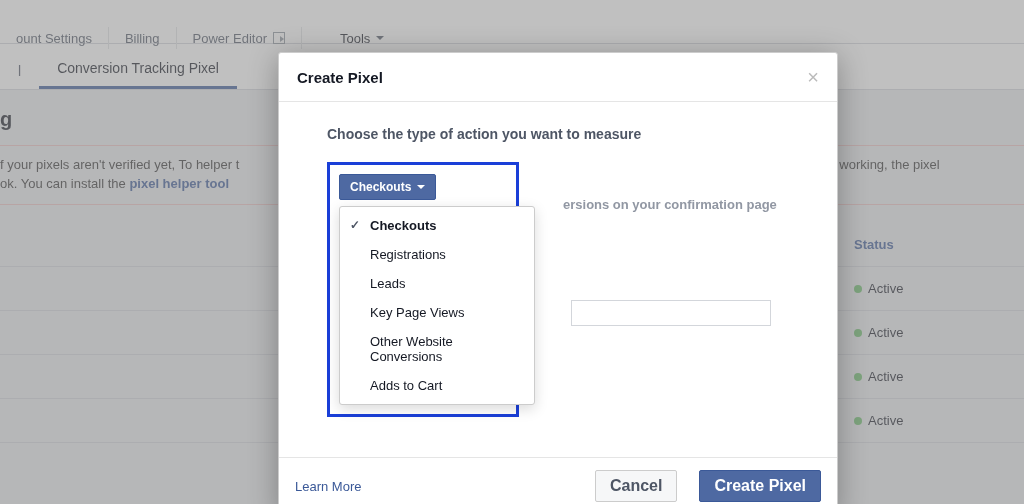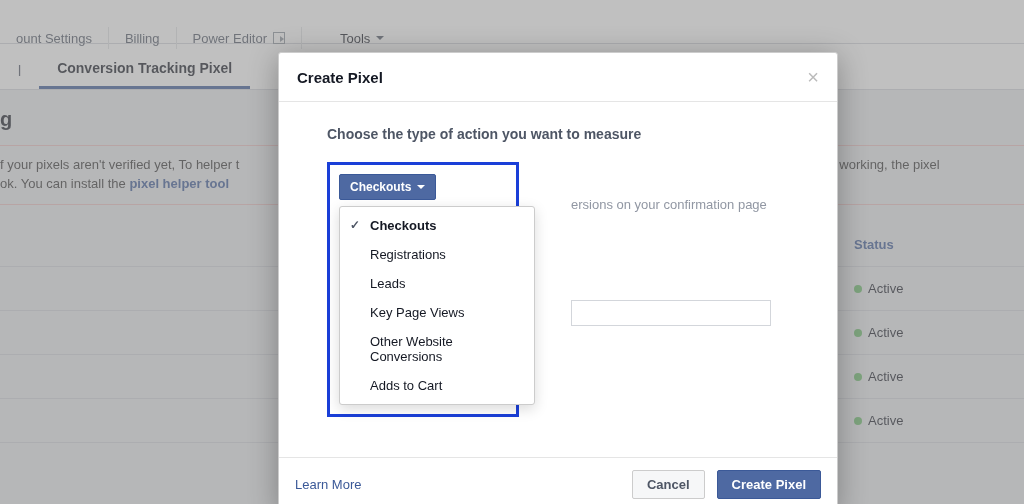--- a/index.html
+++ b/index.html
@@ -75,21 +75,21 @@
     padding-left: 0;
   }
   .subnav .tab {
     padding: 13px 18px 10px;
     font-size: 14px;
     color: #4e5665;
     cursor: pointer;
   }
   .subnav .tab.active {
     color: #141823;
-    font-weight: bold;
+    font-weight: normal;
     border-bottom: 3px solid #3b5998;
   }
   .page {
     padding: 18px 0 0 0;
   }
   .page h2 {
     font-size: 20px;
     font-weight: bold;
     padding-left: 0;
     margin-bottom: 14px;
@@ -211,25 +211,26 @@
   .dd-item.selected { font-weight: bold; }
   .dd-item.selected::before {
     content: "✓";
     position: absolute;
     left: 10px;
     color: #4e5665;
     font-size: 12px;
   }
   .hint {
     position: absolute;
-    left: 244px;
+    left: 236px;
     top: 35px;
     color: #9197a3;
     font-size: 13px;
     white-space: nowrap;
+    font-weight: bold;
   }
   .name-input {
     position: absolute;
     top: 138px;
     left: 244px;
     width: 200px;
     height: 26px;
     border: 1px solid #d3d6db;
     padding: 3px 6px;
     font-size: 13px;
@@ -241,26 +242,26 @@
     display: flex;
     align-items: center;
   }
   .learn {
     color: #3b5998;
     font-size: 13px;
     cursor: pointer;
   }
   .modal-footer .grow { flex: 1; }
   .btn {
-    font-size: 13px;
+    font-size: 16px;
     font-weight: bold;
     padding: 6px 14px;
     border-radius: 2px;
     cursor: pointer;
-    margin-left: 12px;
+    margin-left: 22px;
   }
   .btn.secondary {
     background: #f6f7f8;
     border: 1px solid #ccc;
     color: #4e5665;
   }
   .btn.primary {
     background: #4e69a2;
     border: 1px solid #3b5998;
     color: #fff;

